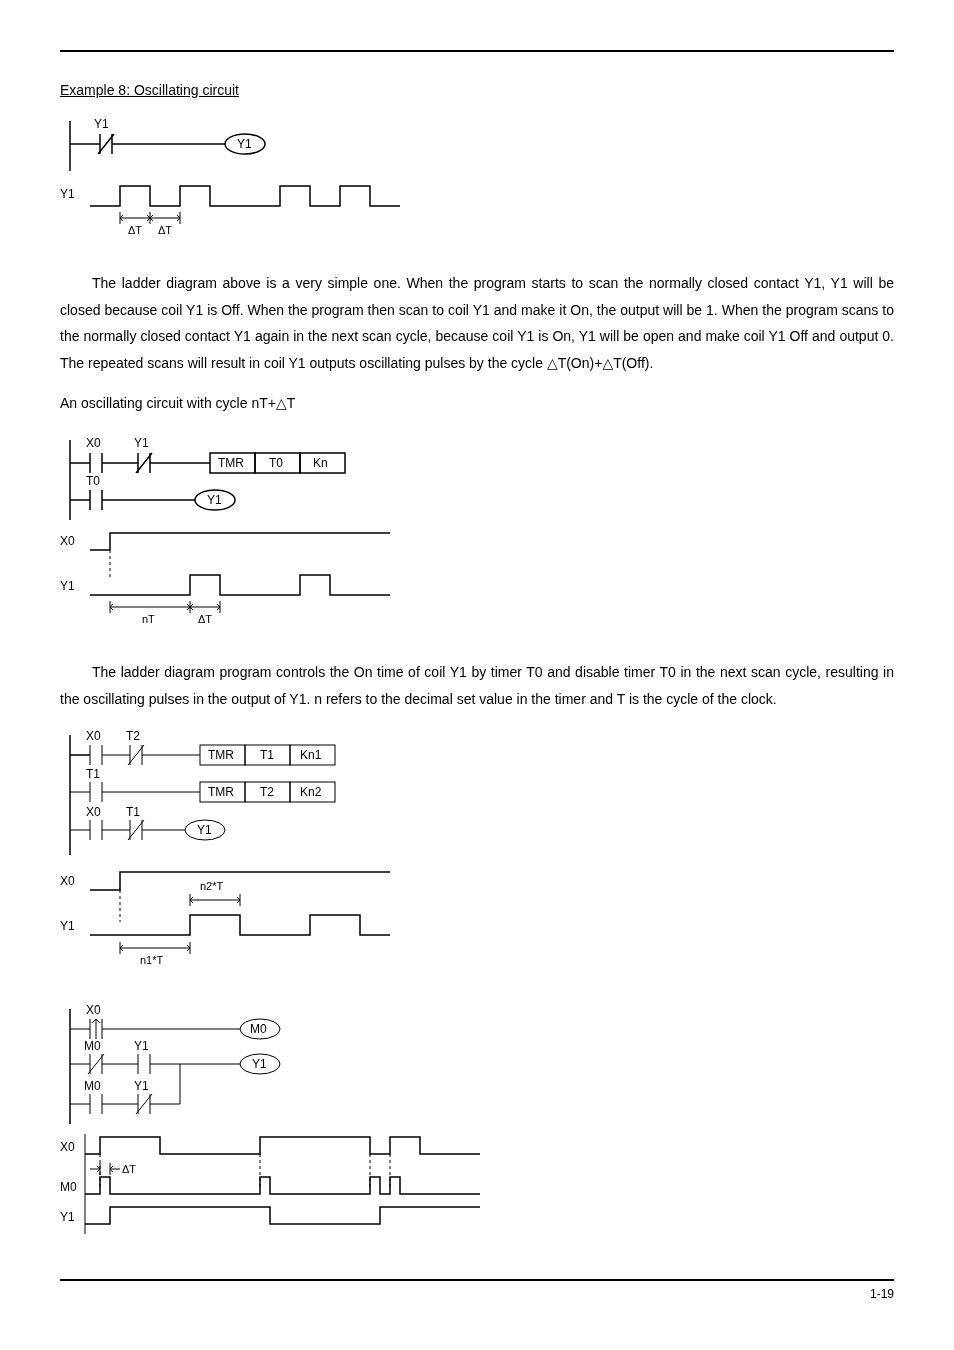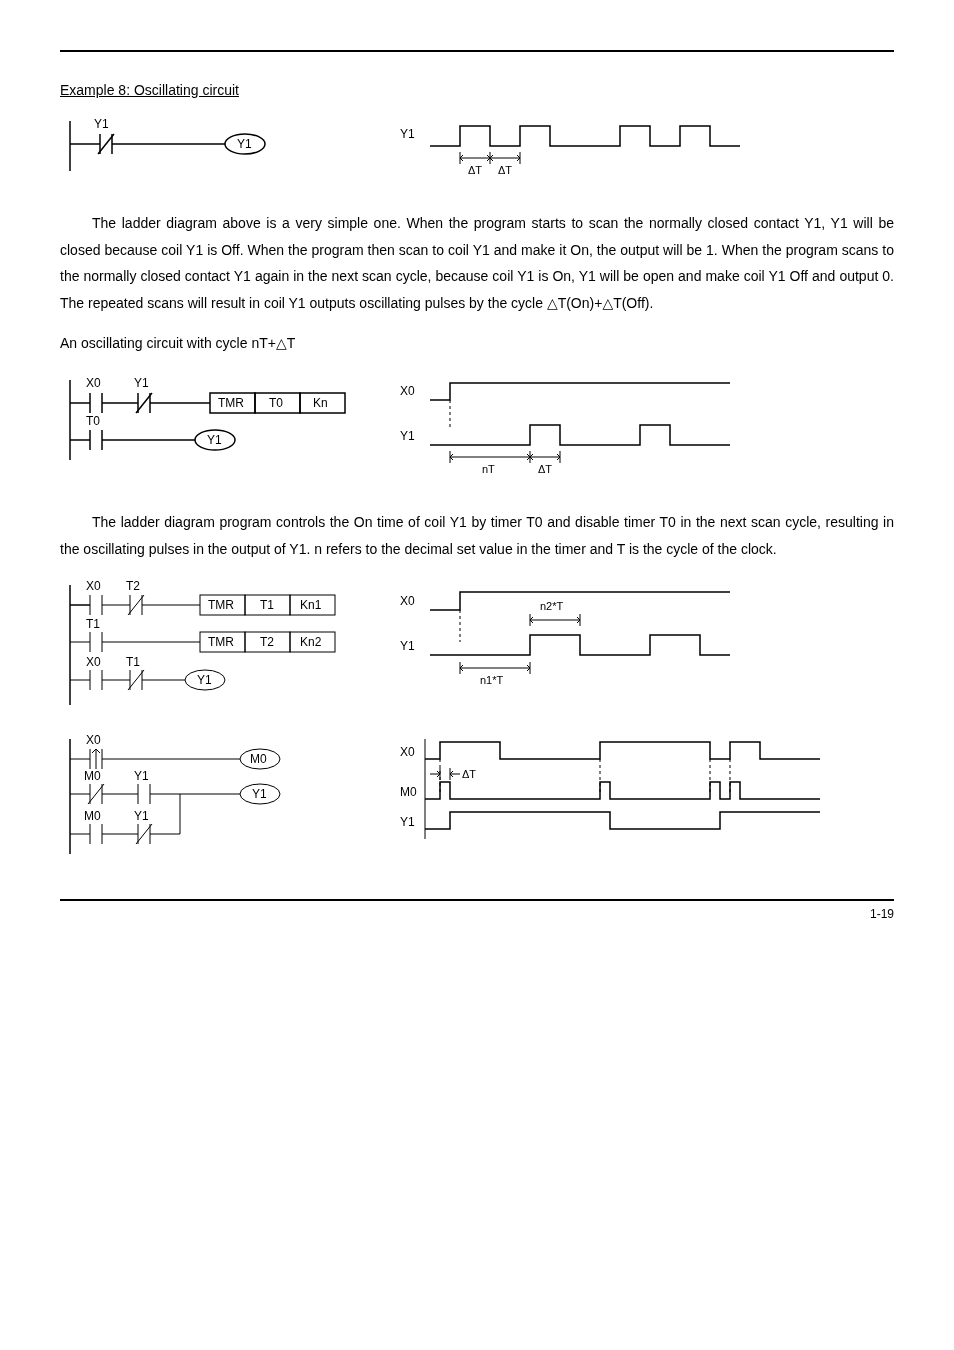--- a/index.html
+++ b/index.html
@@ -29,20 +29,21 @@
     text-align: justify;
     margin-bottom: 14px;
   }
   .indent {
     text-indent: 32px;
   }
   .diagram-row {
     display: flex;
     align-items: flex-start;
     margin: 18px 0 24px 0;
+    flex-direction: column;
   }
   .ladder-col {
     width: 340px;
     flex-shrink: 0;
   }
   .timing-col {
     flex: 1;
   }
   svg {
     display: block;

